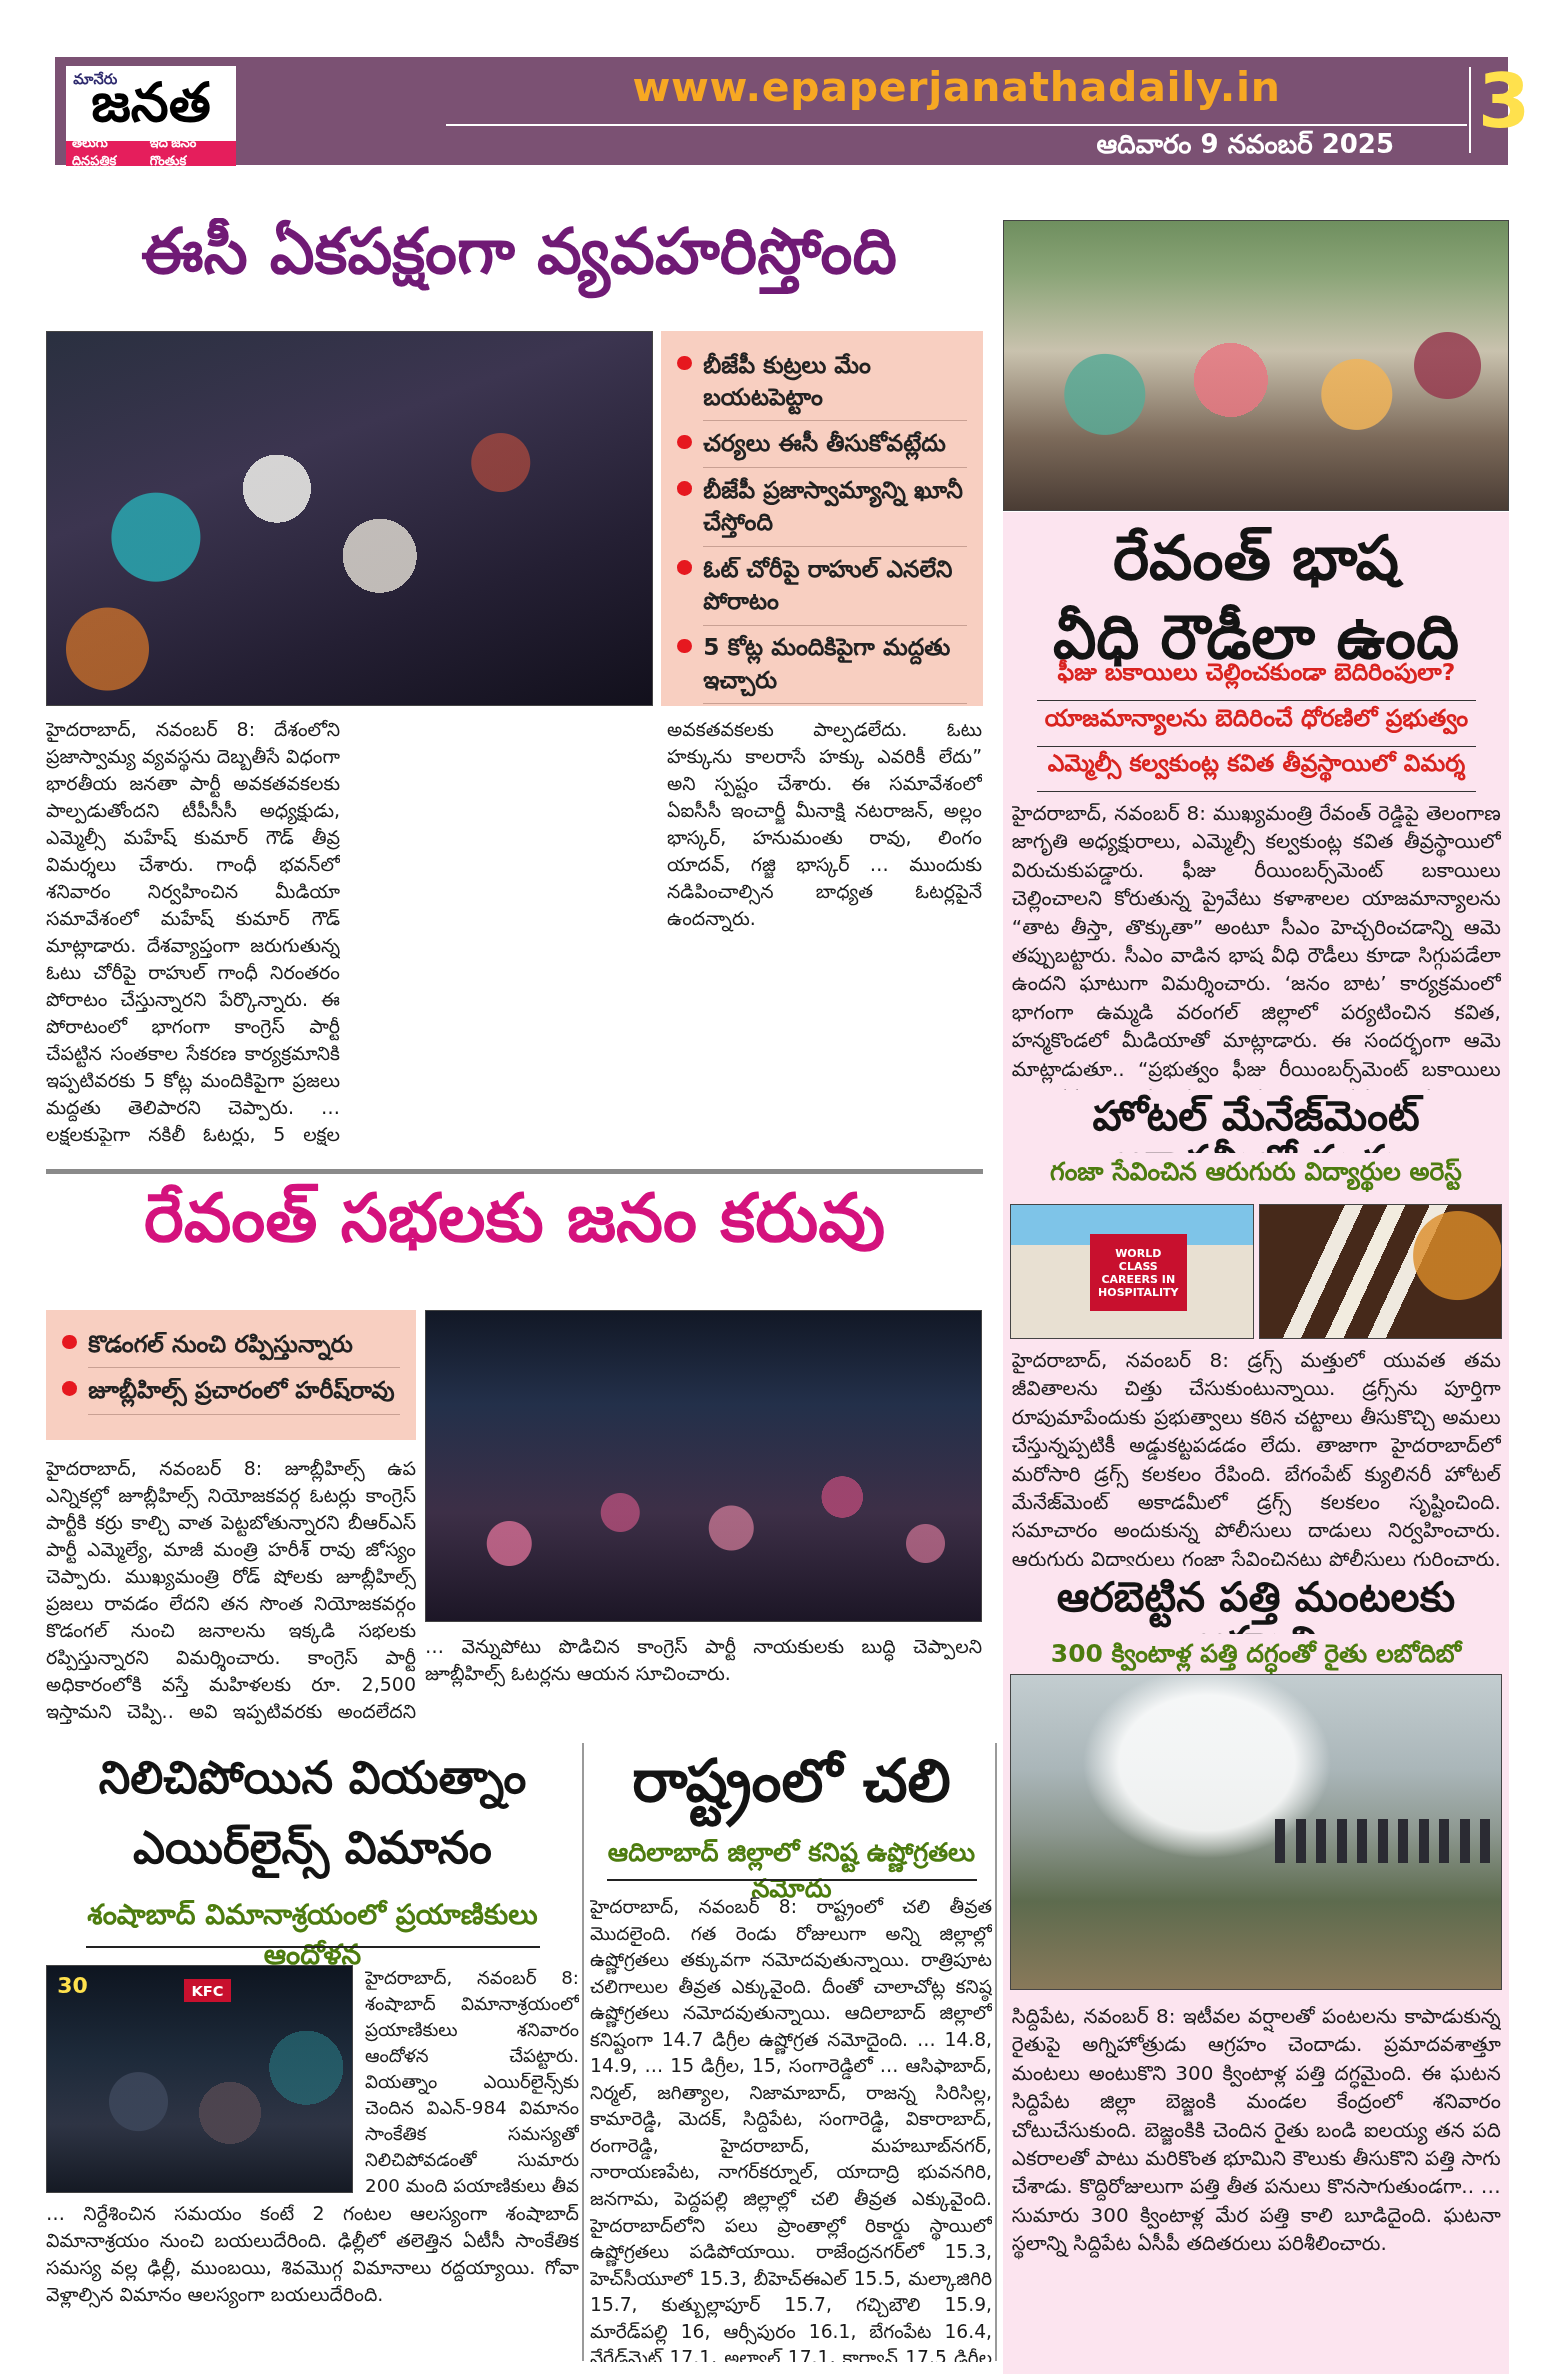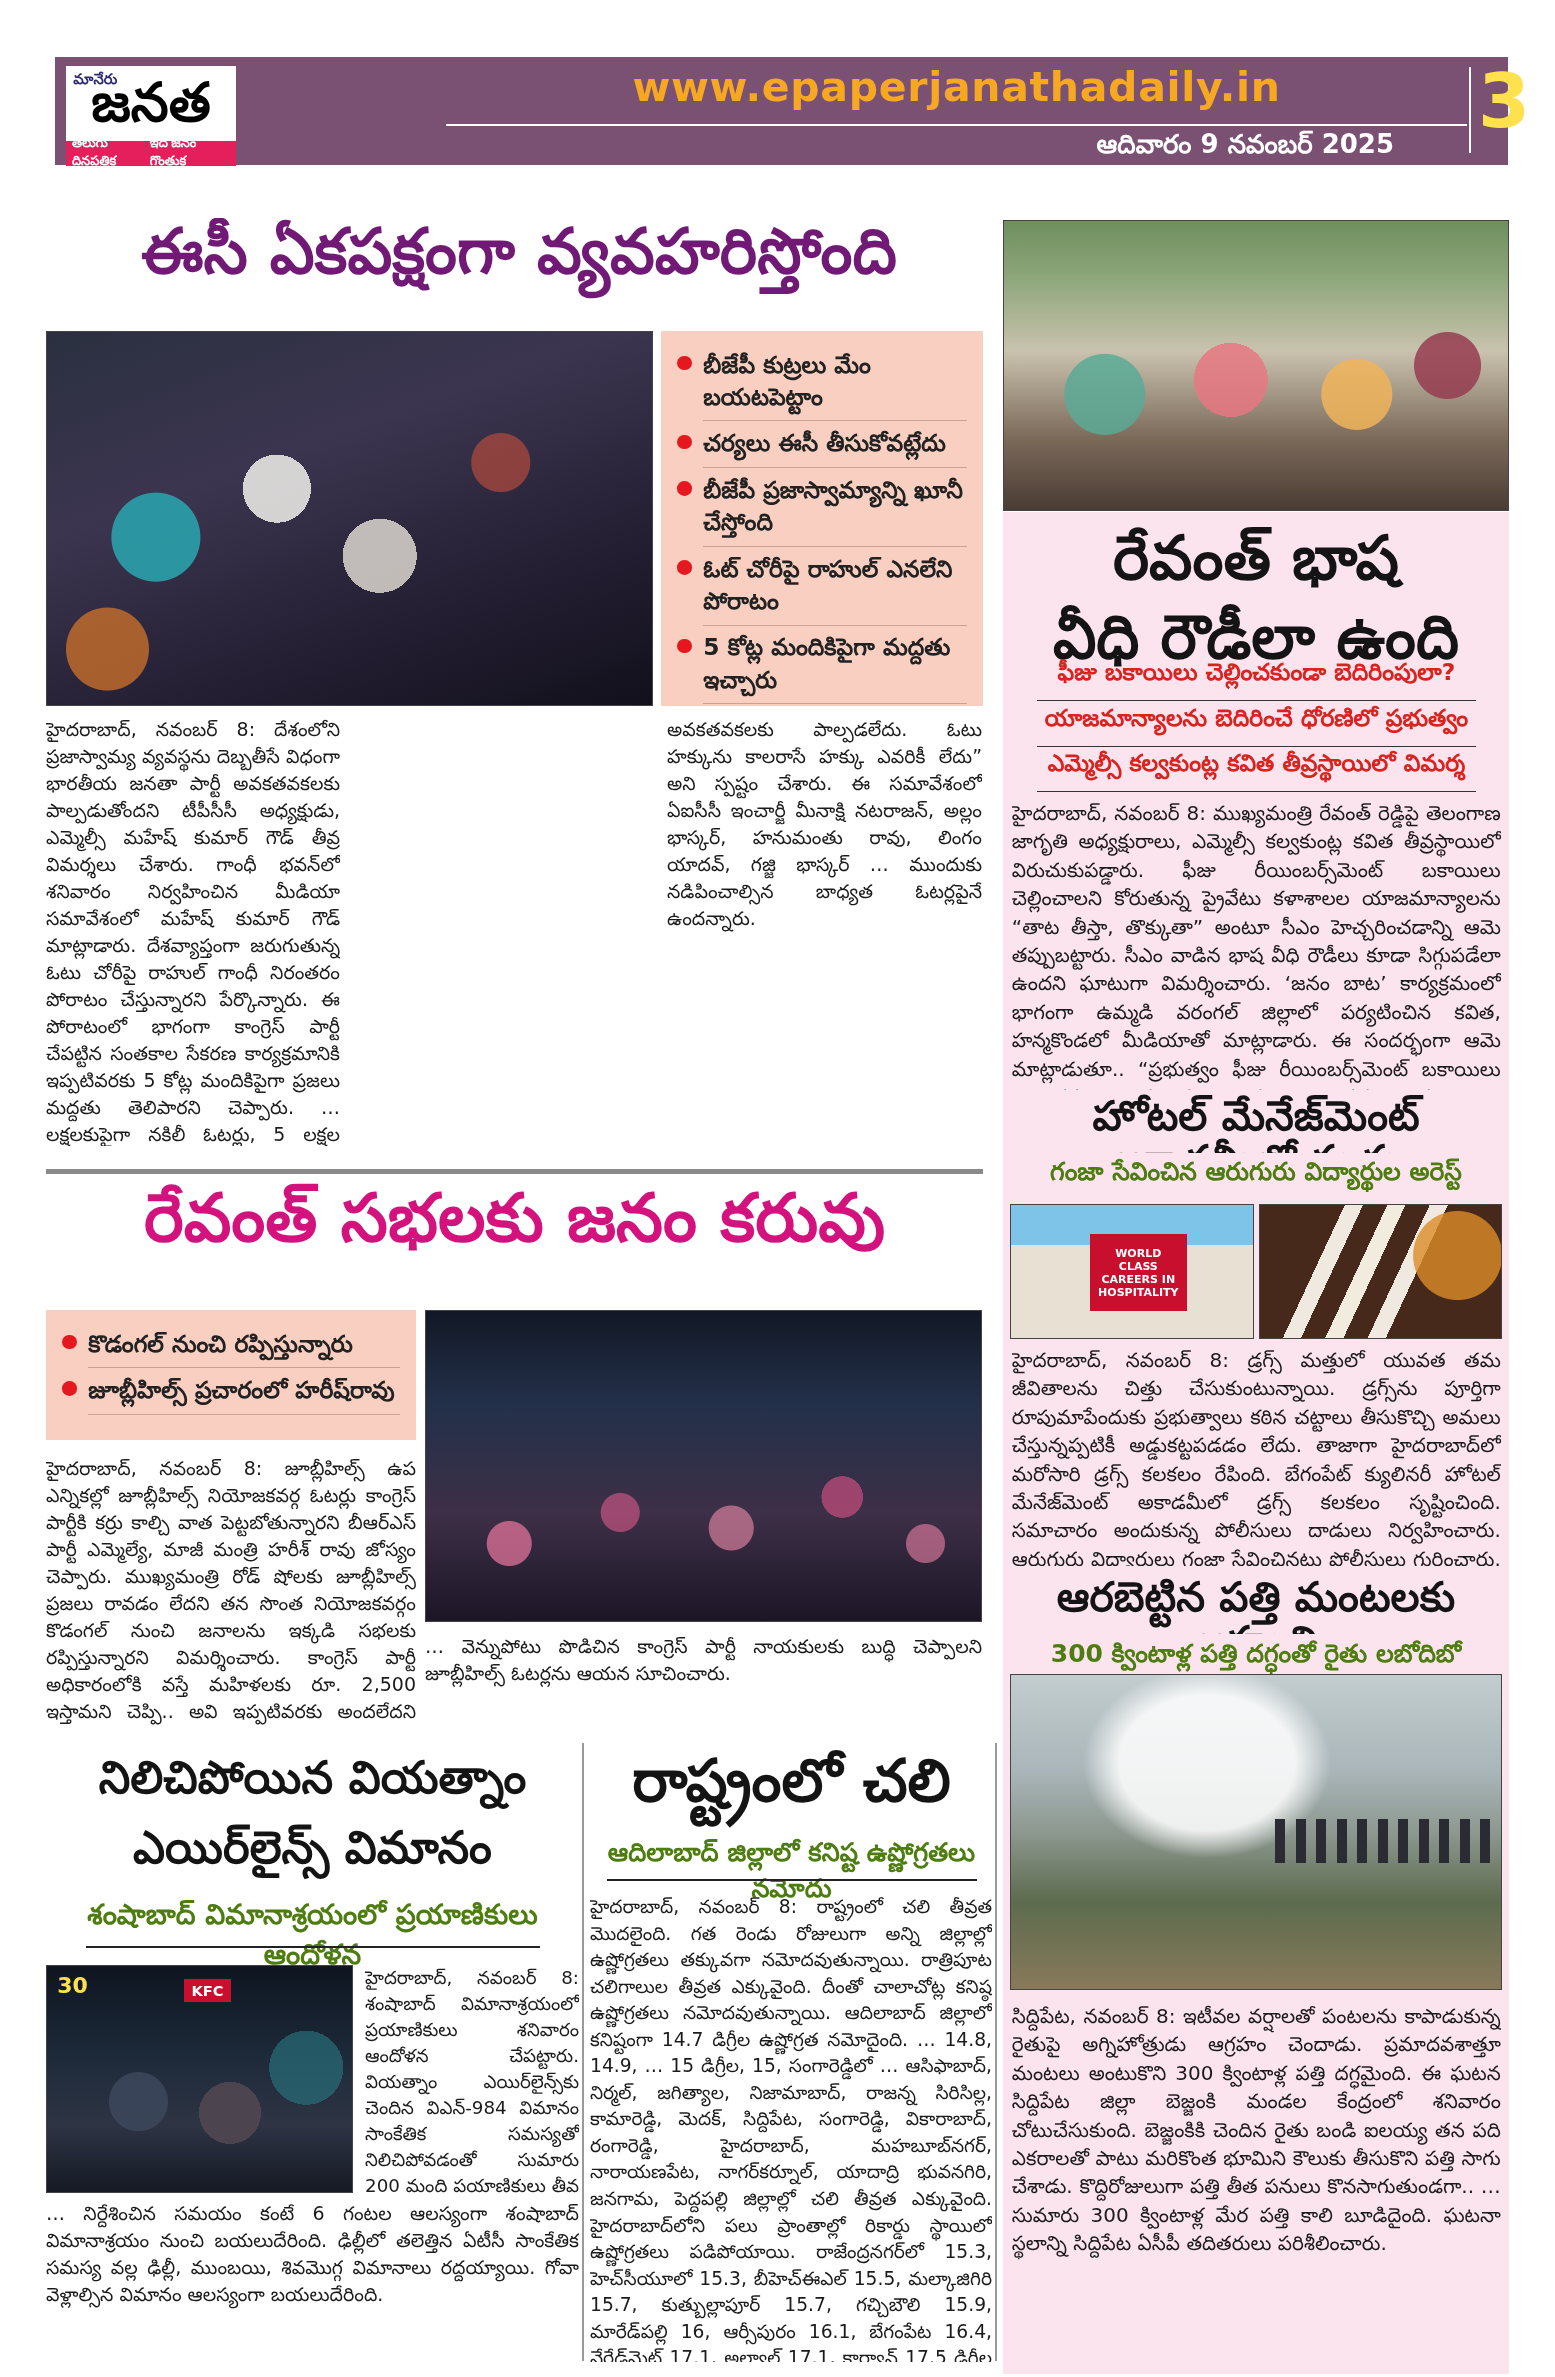--- a/index.html
+++ b/index.html
@@ -161,21 +161,21 @@
 
   <div class="headline hl-black" style="left:46px;top:1743px;width:533px;height:151px;font-size:45px;line-height:1.55">నిలిచిపోయిన వియత్నాం ఎయిర్‌లైన్స్ విమానం</div>
   <div class="subhead" style="left:46px;top:1898px;width:533px;font-size:28px">శంషాబాద్ విమానాశ్రయంలో ప్రయాణికులు ఆందోళన</div>
   <div class="rule" style="left:86px;top:1946px;width:454px;height:2.2px"></div>
 
   <div class="photo" id="photo-airport" style="left:46px;top:1965px;width:307px;height:228px">
     <span class="gate-label">30</span>
     <span class="brand-chip">KFC</span>
   </div>
   <div class="jtext" style="left:365px;top:1965px;width:214px;height:228px;font-size:18.3px">హైదరాబాద్, నవంబర్ 8: శంషాబాద్ విమానాశ్రయంలో ప్రయాణికులు శనివారం ఆందోళన చేపట్టారు. వియత్నాం ఎయిర్‌లైన్స్‌కు చెందిన విఎన్-984 విమానం సాంకేతిక సమస్యతో నిలిచిపోవడంతో సుమారు 200 మంది ప్రయాణికులు తీవ్ర అవస్థలు పడ్డారు. …</div>
-  <div class="jtext" style="left:46px;top:2200px;width:533px;height:124px">… నిర్దేశించిన సమయం కంటే 6 గంటల ఆలస్యంగా శంషాబాద్ విమానాశ్రయం నుంచి బయలుదేరింది. ఢిల్లీలో తలెత్తిన ఏటీసీ సాంకేతిక సమస్య వల్ల ఢిల్లీ, ముంబయి, శివమొగ్గ విమానాలు రద్దయ్యాయి. గోవా వెళ్లాల్సిన విమానం ఆలస్యంగా బయలుదేరింది.</div>
+  <div class="jtext" style="left:46px;top:2200px;width:533px;height:124px">… నిర్దేశించిన సమయం కంటే 2 గంటల ఆలస్యంగా శంషాబాద్ విమానాశ్రయం నుంచి బయలుదేరింది. ఢిల్లీలో తలెత్తిన ఏటీసీ సాంకేతిక సమస్య వల్ల ఢిల్లీ, ముంబయి, శివమొగ్గ విమానాలు రద్దయ్యాయి. గోవా వెళ్లాల్సిన విమానం ఆలస్యంగా బయలుదేరింది.</div>
 
   <div class="vdiv" style="left:582px;top:1743px;height:618px"></div>
   <div class="headline hl-black" style="left:592px;top:1749px;width:399px;height:82px;font-size:59px">రాష్ట్రంలో చలి</div>
   <div class="subhead" style="left:592px;top:1837px;width:399px;font-size:25.6px">ఆదిలాబాద్ జిల్లాలో కనిష్ట ఉష్ణోగ్రతలు నమోదు</div>
   <div class="rule" style="left:607px;top:1879px;width:370px;height:2.2px"></div>
   <div class="jtext" style="left:590px;top:1894px;width:402px;height:468px;font-size:18.7px">హైదరాబాద్, నవంబర్ 8: రాష్ట్రంలో చలి తీవ్రత మొదలైంది. గత రెండు రోజులుగా అన్ని జిల్లాల్లో ఉష్ణోగ్రతలు తక్కువగా నమోదవుతున్నాయి. రాత్రిపూట చలిగాలుల తీవ్రత ఎక్కువైంది. దీంతో చాలాచోట్ల కనిష్ఠ ఉష్ణోగ్రతలు నమోదవుతున్నాయి. ఆదిలాబాద్ జిల్లాలో కనిష్టంగా 14.7 డిగ్రీల ఉష్ణోగ్రత నమోదైంది. … 14.8, 14.9, … 15 డిగ్రీల, 15, సంగారెడ్డిలో … ఆసిఫాబాద్, నిర్మల్, జగిత్యాల, నిజామాబాద్, రాజన్న సిరిసిల్ల, కామారెడ్డి, మెదక్, సిద్దిపేట, సంగారెడ్డి, వికారాబాద్, రంగారెడ్డి, హైదరాబాద్, మహబూబ్‌నగర్, నారాయణపేట, నాగర్‌కర్నూల్, యాదాద్రి భువనగిరి, జనగామ, పెద్దపల్లి జిల్లాల్లో చలి తీవ్రత ఎక్కువైంది. హైదరాబాద్‌లోని పలు ప్రాంతాల్లో రికార్డు స్థాయిలో ఉష్ణోగ్రతలు పడిపోయాయి. రాజేంద్రనగర్‌లో 15.3, హెచ్‌సీయూలో 15.3, బీహెచ్ఈఎల్ 15.5, మల్కాజిగిరి 15.7, కుత్బుల్లాపూర్ 15.7, గచ్చిబౌలి 15.9, మారేడ్‌పల్లి 16, ఆర్సీపురం 16.1, బేగంపేట 16.4, నేరేడ్‌మెట్ 17.1, అల్వాల్ 17.1, కార్వాన్ 17.5 డిగ్రీల ఉష్ణోగ్రత నమోదయింది. కాగా, ఈ నెల 9న మరింత …</div>
   <div class="vdiv" style="left:995px;top:1743px;height:618px"></div>
 
   <div class="photo" id="photo-hospital" style="left:1003px;top:220px;width:506px;height:291px"></div>
 

